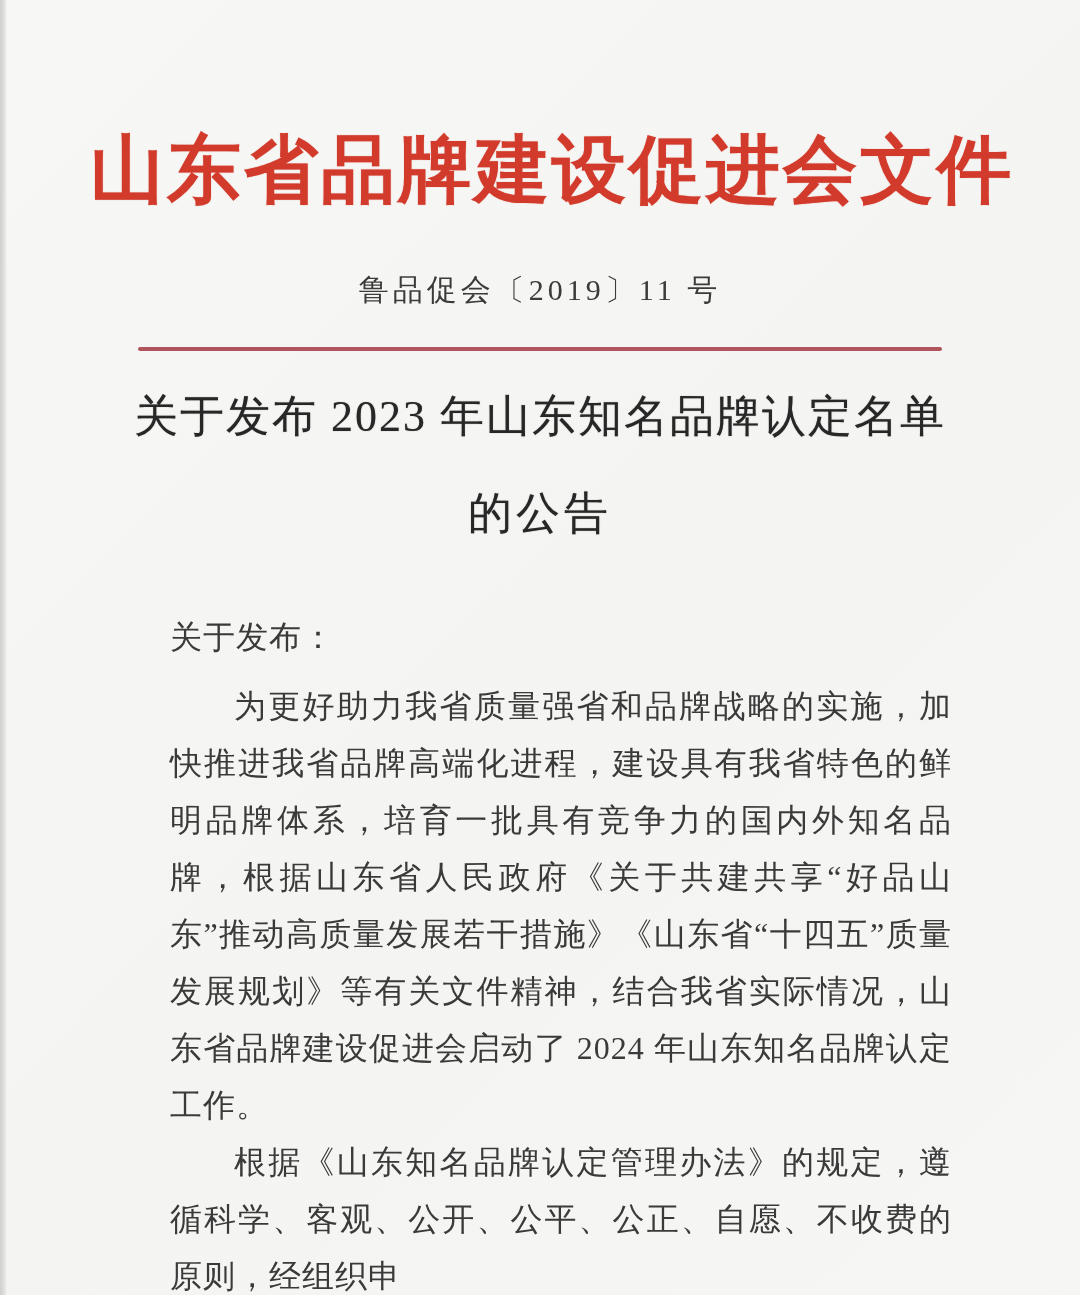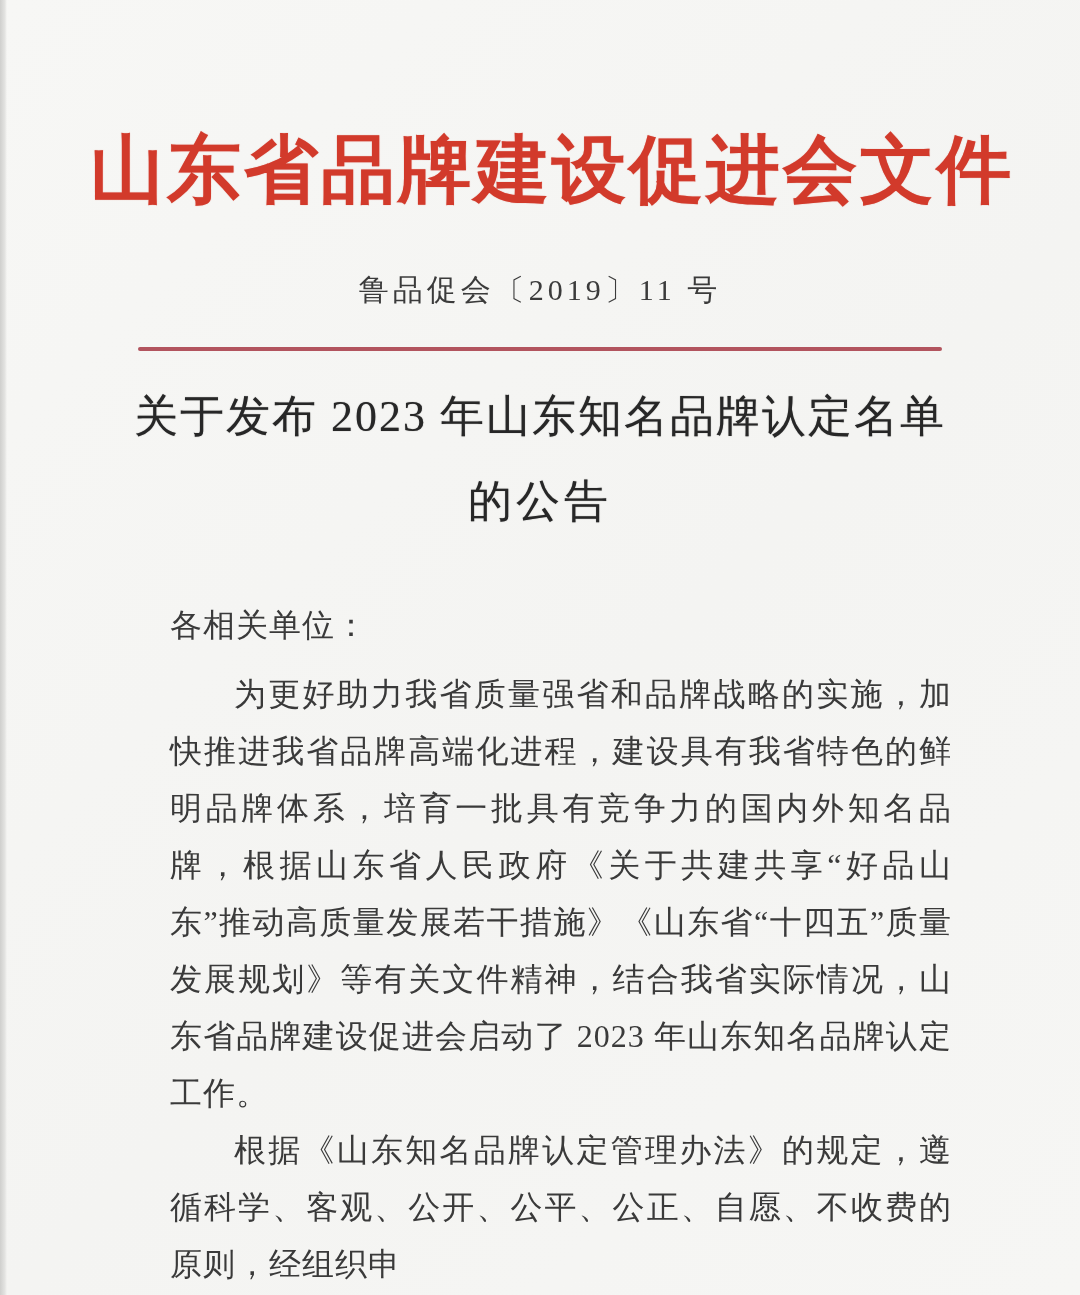--- a/index.html
+++ b/index.html
@@ -56,21 +56,21 @@
     color: #272727;
     font-weight: 400;
   }
   .doc-title .line1 {
     font-size: 44px;
     letter-spacing: 2px;
     line-height: 1.2;
     text-shadow: 0 0 1px rgba(30,30,30,0.5);
   }
   .doc-title .line2 {
-    margin-top: 32px;
+    margin-top: 44px;
     font-size: 44px;
     letter-spacing: 4px;
     line-height: 1.2;
     text-shadow: 0 0 1px rgba(30,30,30,0.5);
   }
   .doc-body {
     margin: 68px 130px 0 170px;
     width: 782px;
     color: #3a3a3a;
     font-size: 32px;
@@ -96,17 +96,17 @@
   <div class="doc-number">鲁品促会〔2019〕11 号</div>
 
   <div class="red-rule"></div>
 
   <div class="doc-title">
     <div class="line1">关于发布 2023 年山东知名品牌认定名单</div>
     <div class="line2">的公告</div>
   </div>
 
   <div class="doc-body">
-    <div class="salutation">各相关单位：</div>
-    <p class="para">为更好助力我省质量强省和品牌战略的实施，加快推进我省品牌高端化进程，建设具有我省特色的鲜明品牌体系，培育一批具有竞争力的国内外知名品牌，根据山东省人民政府《关于共建共享“好品山东”推动高质量发展若干措施》《山东省“十四五”质量发展规划》等有关文件精神，结合我省实际情况，山东省品牌建设促进会启动了 2023 年山东知名品牌认定工作。</p>
+    <div class="salutation">关于发布：</div>
+    <p class="para">为更好助力我省质量强省和品牌战略的实施，加快推进我省品牌高端化进程，建设具有我省特色的鲜明品牌体系，培育一批具有竞争力的国内外知名品牌，根据山东省人民政府《关于共建共享“好品山东”推动高质量发展若干措施》《山东省“十四五”质量发展规划》等有关文件精神，结合我省实际情况，山东省品牌建设促进会启动了 2024 年山东知名品牌认定工作。</p>
     <p class="para">根据《山东知名品牌认定管理办法》的规定，遵循科学、客观、公开、公平、公正、自愿、不收费的原则，经组织申</p>
   </div>
 </div>
 
 </body></html>

